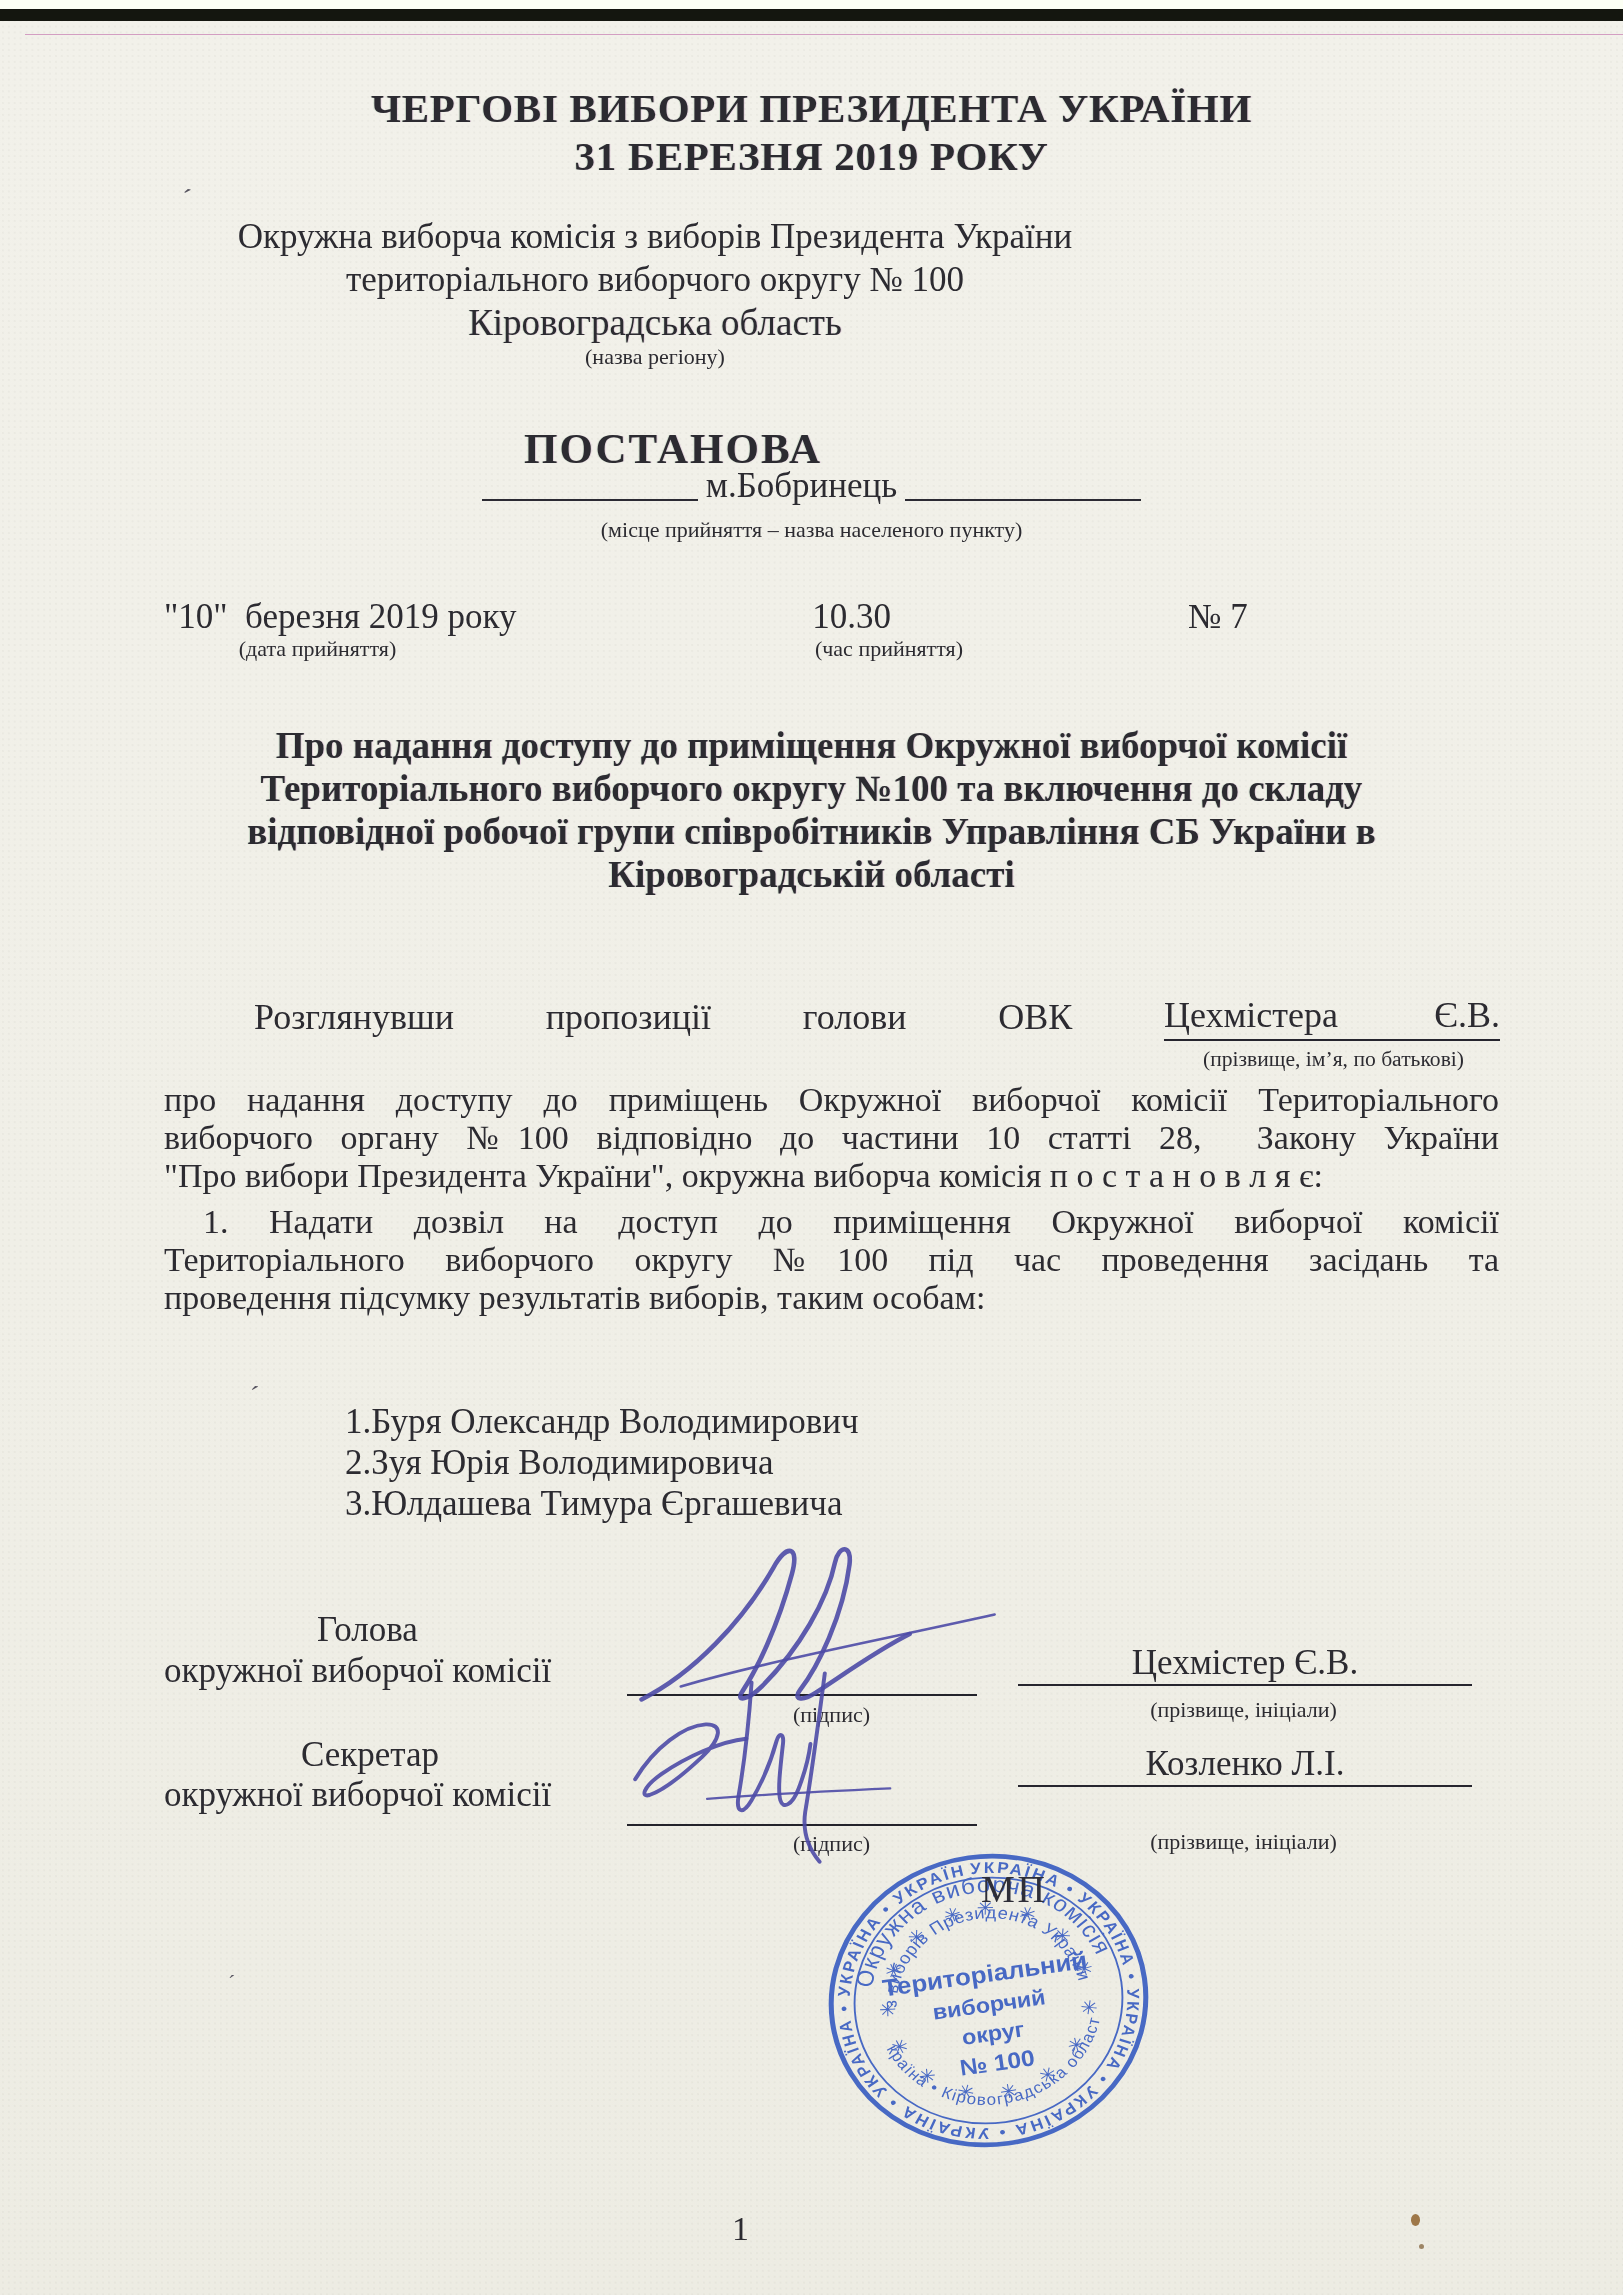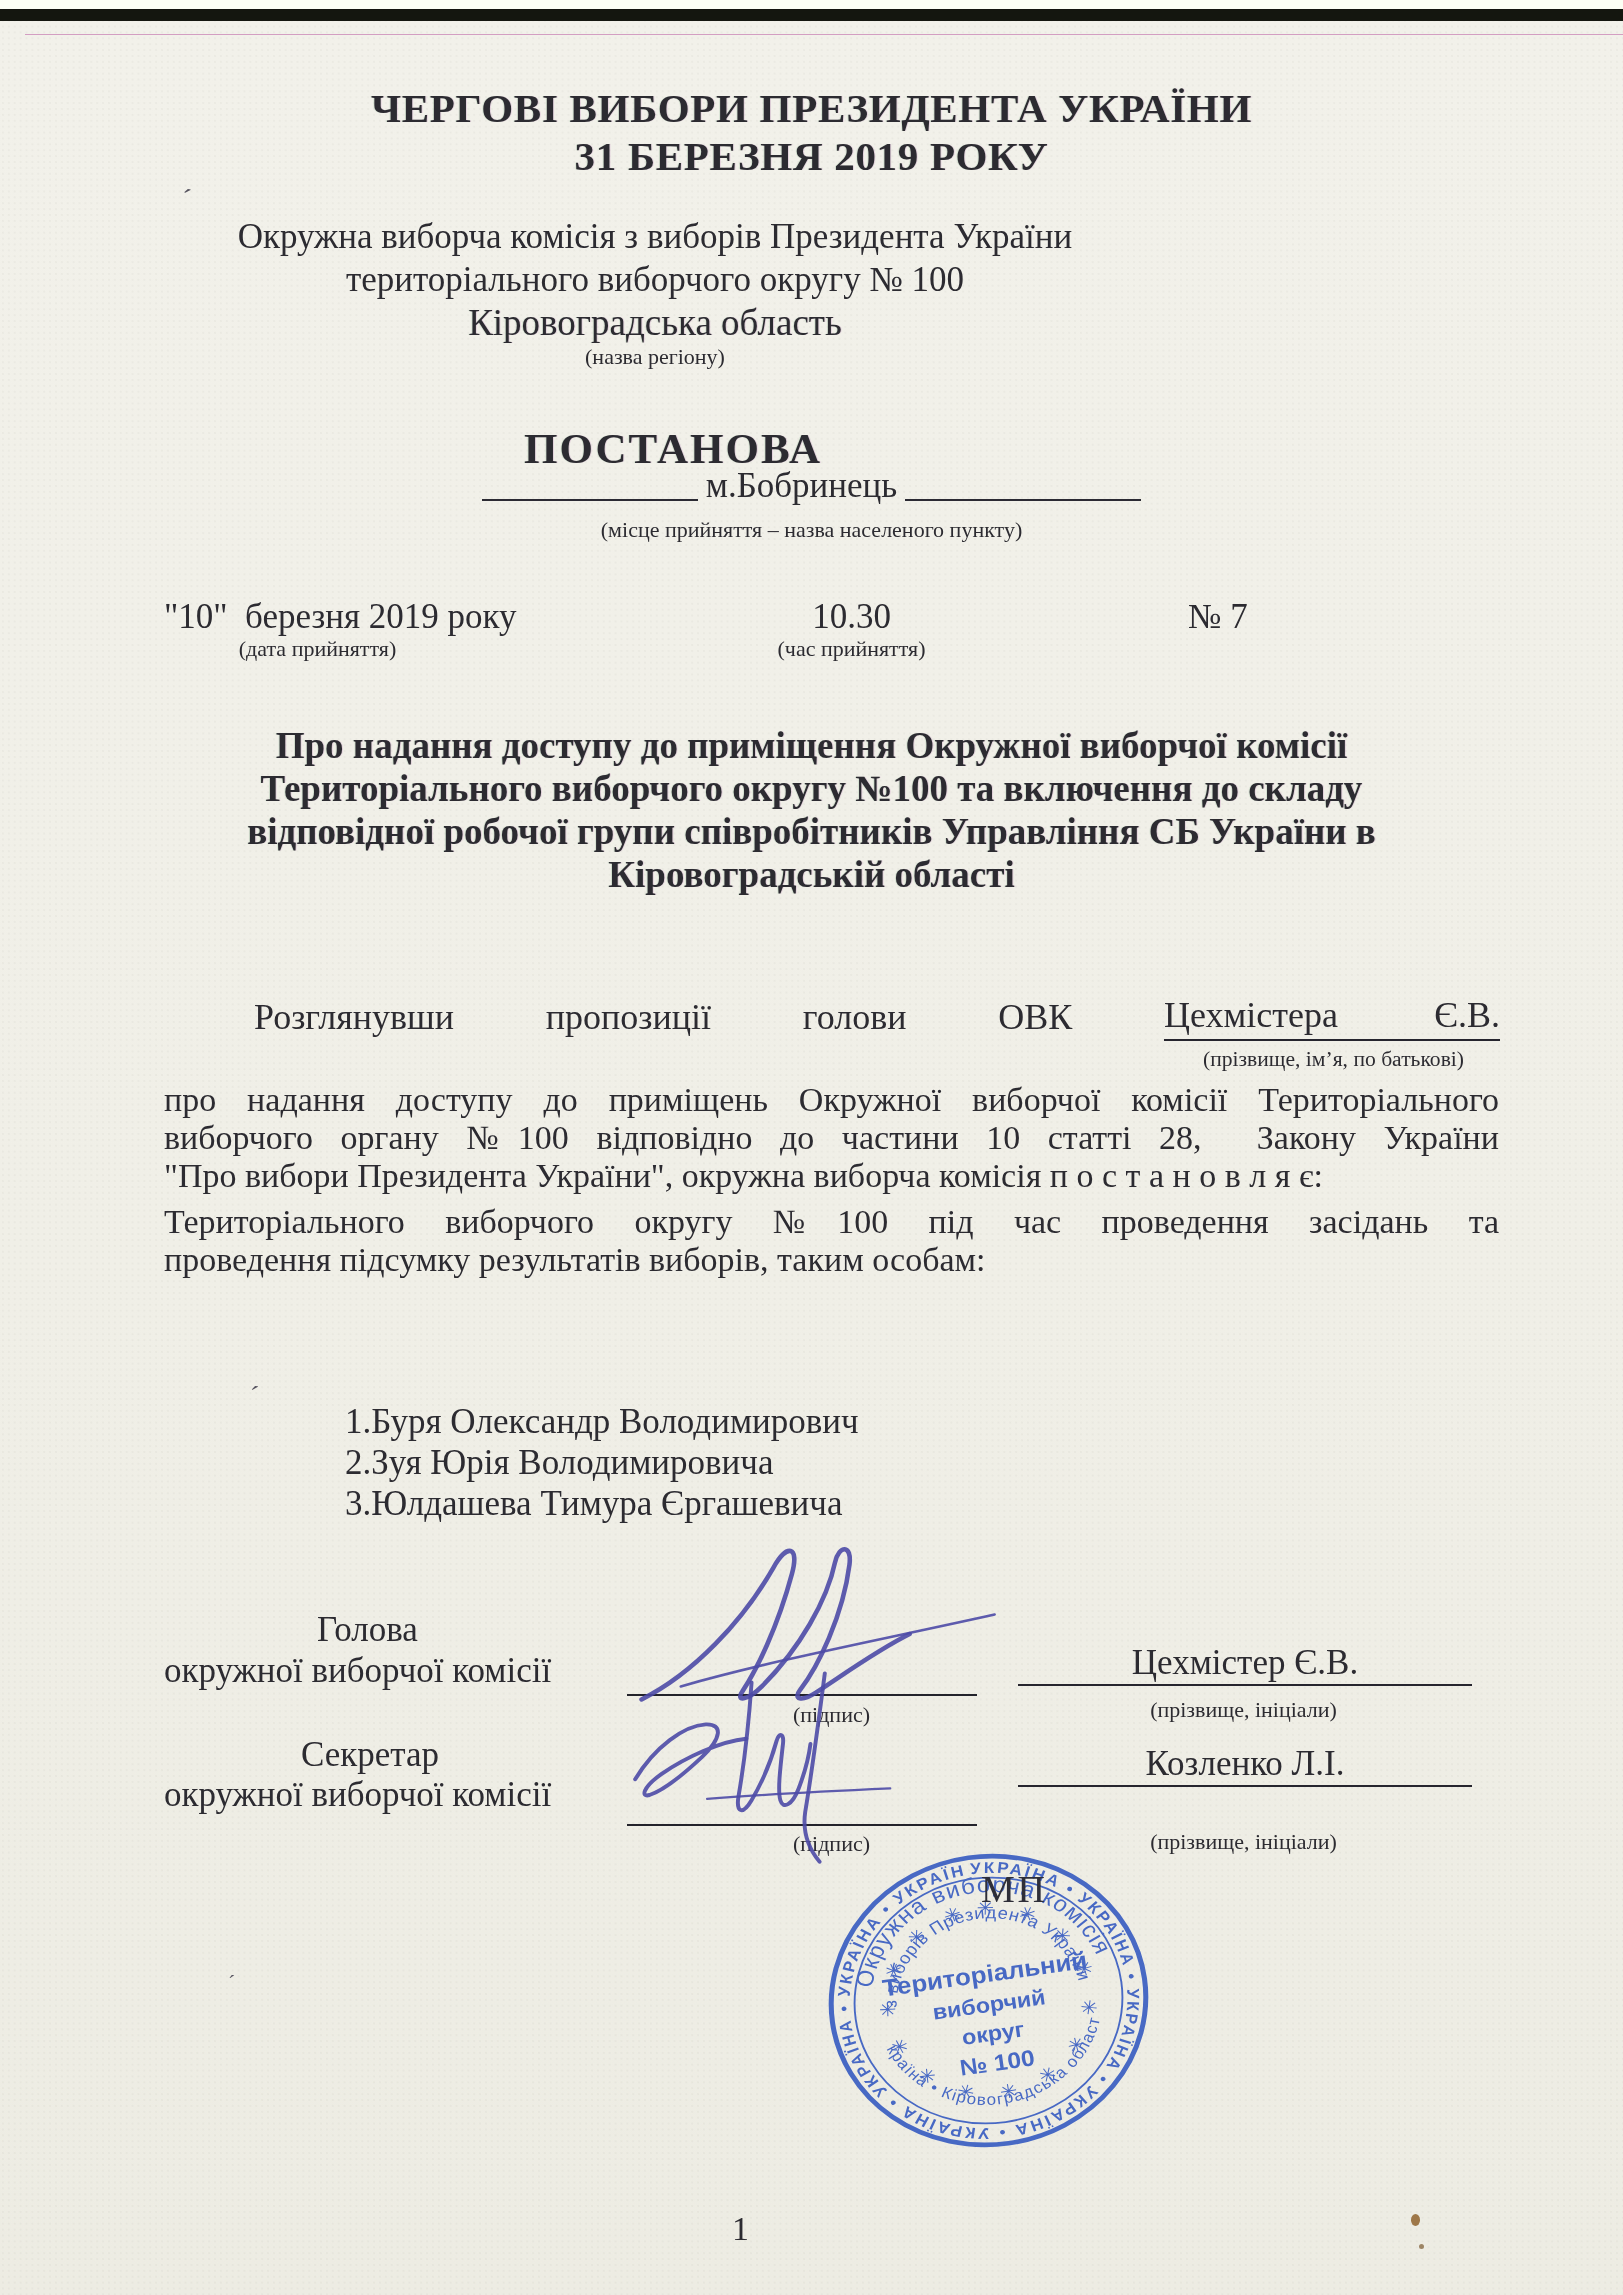--- a/index.html
+++ b/index.html
@@ -32,21 +32,21 @@
   .place-row{top:466px;left:0;width:1623px;display:flex;justify-content:center;
              align-items:flex-end;font-size:35px}
   .place-seg{display:inline-block;border-bottom:2px solid #2b2a33;margin-bottom:5.2px}
   .seg-l{width:216px}.seg-r{width:236px}
   .place-name{padding:0 7.9px}
   .place-caption{top:517px;left:0;width:1623px;text-align:center}
 
   .meta-date{top:597px;left:164px;font-size:35px}
   .meta-date-caption{top:636px;left:167px;width:301px;text-align:center}
   .meta-time{top:597px;left:740px;width:223px;text-align:center;font-size:35px}
-  .meta-time-caption{top:636px;left:740px;width:223px;text-align:center}
+  .meta-time-caption{top:636px;left:740px;width:223px;text-align:right}
   .meta-number{top:597px;left:1188px;font-size:35px}
 
   .subject{top:724px;left:124px;width:1375px;text-align:center;font-weight:bold;
            font-size:37px;line-height:43px}
 
   .considering{top:994px;left:164px;width:1336px;display:flex;
                justify-content:space-between;align-items:center;
                padding-left:90px;box-sizing:border-box;font-size:36px}
   .name-group{display:inline-flex;justify-content:space-between;width:336px;
               border-bottom:2.6px solid #26252e;padding-bottom:2.6px}
@@ -146,20 +146,21 @@
   </div>
   <div class="abs considering-caption">(прізвище, ім’я, по батькові)</div>
 
   <section class="abs para para1">
     <div class="just">про надання доступу до приміщень Окружної виборчої комісії Територіального</div>
     <div class="just">виборчого органу №100 відповідно до частини 10 статті 28,&nbsp; Закону України</div>
     <div class="last">"Про вибори Президента України", окружна виборча комісія п о с т а н о в л я є:</div>
   </section>
 
   <section class="abs para para2">
+    <div class="just indent">1. Надати дозвіл на доступ до приміщення Окружної виборчої комісії</div>
     <div class="just">Територіального виборчого округу №100 під час проведення засідань та</div>
     <div class="last">проведення підсумку результатів виборів, таким особам:</div>
   </section>
 
   <section class="abs persons">
     <div>1.Буря Олександр Володимирович</div>
     <div>2.Зуя Юрія Володимировича</div>
     <div>3.Юлдашева Тимура Єргашевича</div>
   </section>
 

